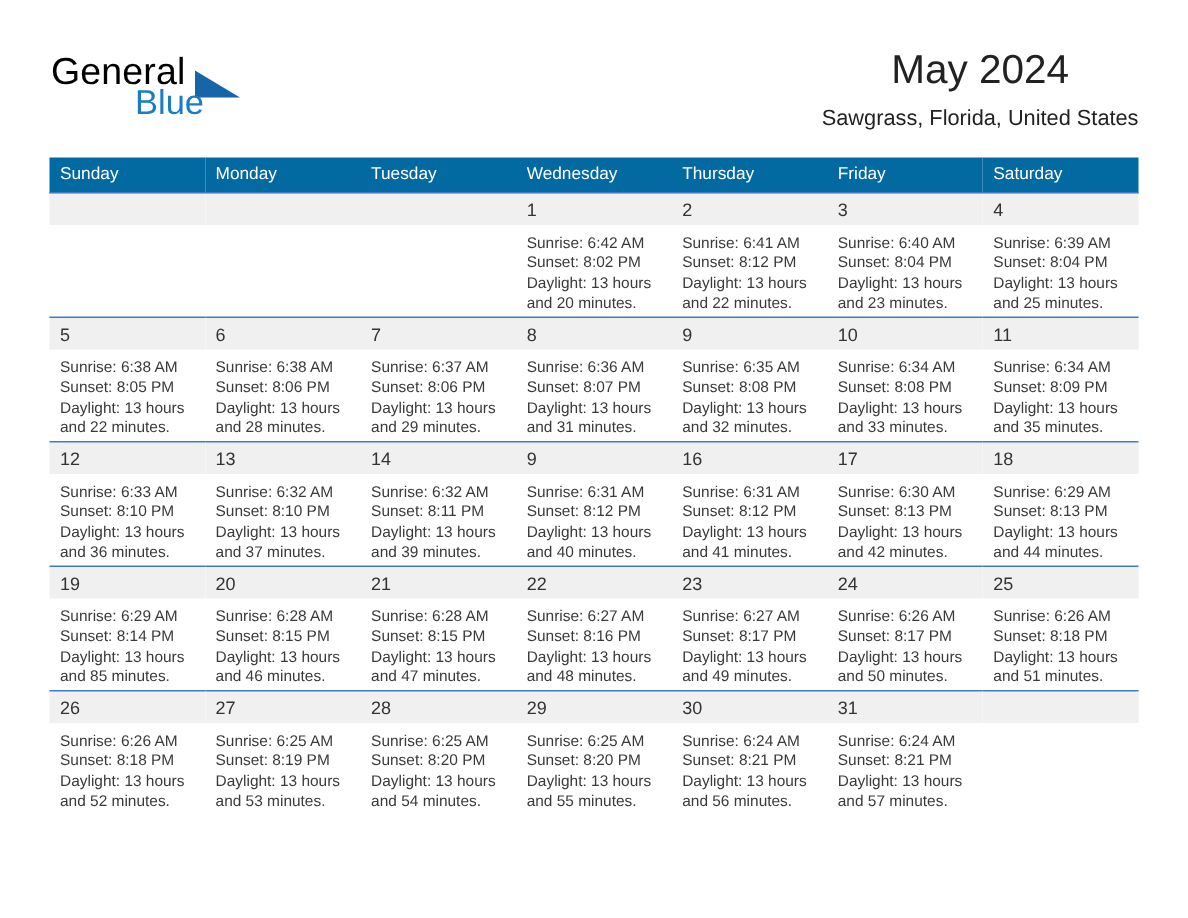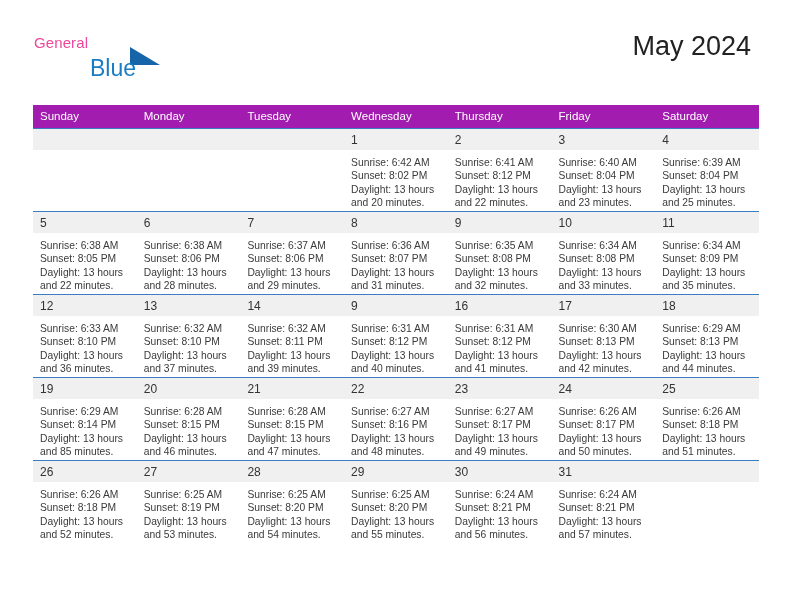--- a/index.html
+++ b/index.html
@@ -33,23 +33,23 @@
     position: absolute;
     left: 0;
     top: 4px;
     width: 200px;
     height: 56px;
   }
   .logo-general {
     position: absolute;
     left: 1px;
     top: 0px;
-    font-size: 15px;
+    font-size: 25px;
     letter-spacing: 0.1px;
-    color: #ec4899;
+    color: #000000;
     font-family: "Liberation Sans", sans-serif;
   }
   .logo-blue {
     position: absolute;
     left: 57px;
     top: 21px;
     font-size: 23px;
     color: #1a7dc4;
     font-family: "Liberation Sans", sans-serif;
   }
@@ -57,21 +57,21 @@
     position: absolute;
     left: 97px;
     top: 13px;
     width: 0;
     height: 0;
     border-left: 30px solid #1565a8;
     border-top: 18px solid transparent;
   }
   .title-block {
     position: absolute;
-    right: 8px;
+    right: 0;
     top: 0;
     text-align: center;
   }
   .cal-title {
     font-size: 27px;
     color: #222222;
     line-height: 32px;
     font-weight: normal;
     white-space: nowrap;
   }
@@ -86,21 +86,21 @@
   
   .calendar {
     position: absolute;
     left: 33px;
     top: 105px;
     width: 726px;
     border-collapse: collapse;
     table-layout: fixed;
   }
   .calendar th {
-    background: #a21caf;
+    background: #0369a1;
     color: #ffffff;
     font-size: 11.5px;
     font-weight: normal;
     text-align: left;
     padding: 5px 0 6px 7px;
     height: 11px;
     box-sizing: content-box;
   }
   .calendar td {
     vertical-align: top;
@@ -140,20 +140,21 @@
   <div class="header">
 
     <div class="logo">
       <span class="logo-general">General</span>
       <span class="logo-triangle"></span>
       <span class="logo-blue">Blue</span>
     </div>
 
     <div class="title-block">
       <div class="cal-title">May 2024</div>
+      <div class="cal-subtitle">Sawgrass, Florida, United States</div>
     </div>
 
   </div>
 
   <table class="calendar">
     <thead>
       <tr>
         <th>Sunday</th>
         <th>Monday</th>
         <th>Tuesday</th>

